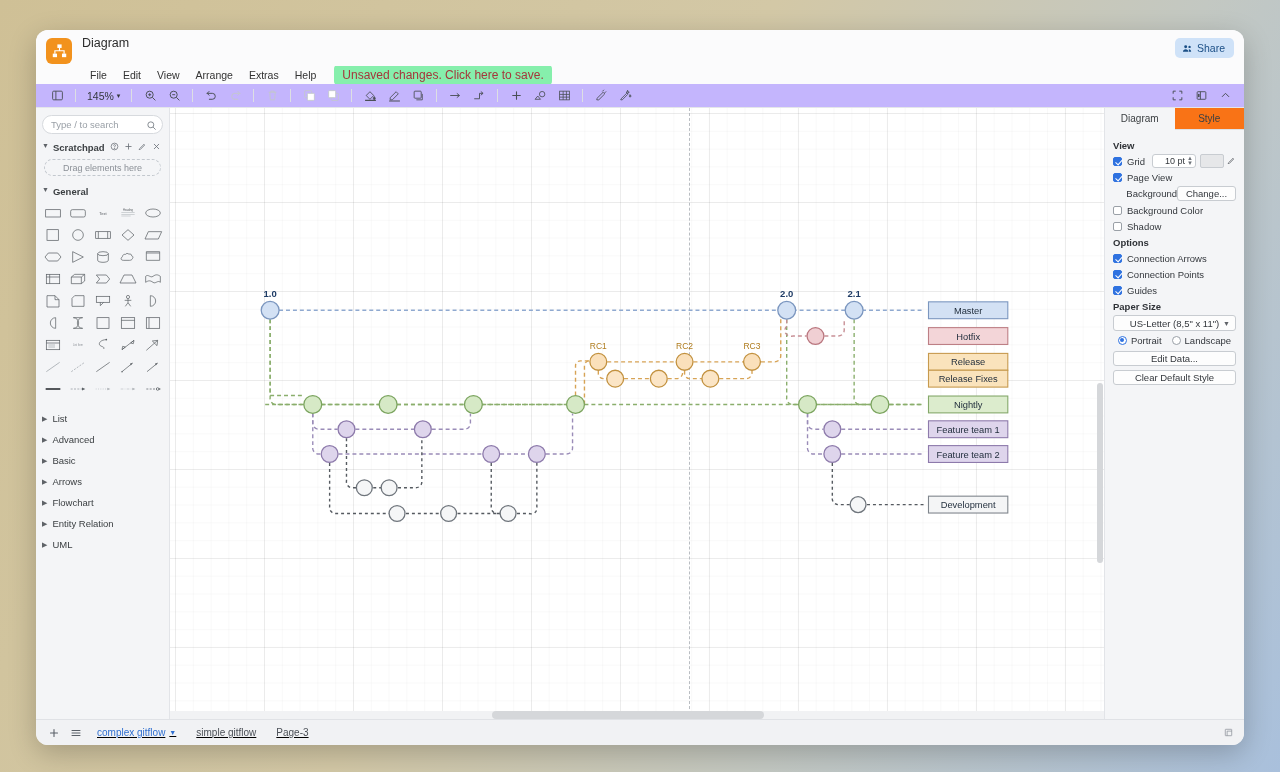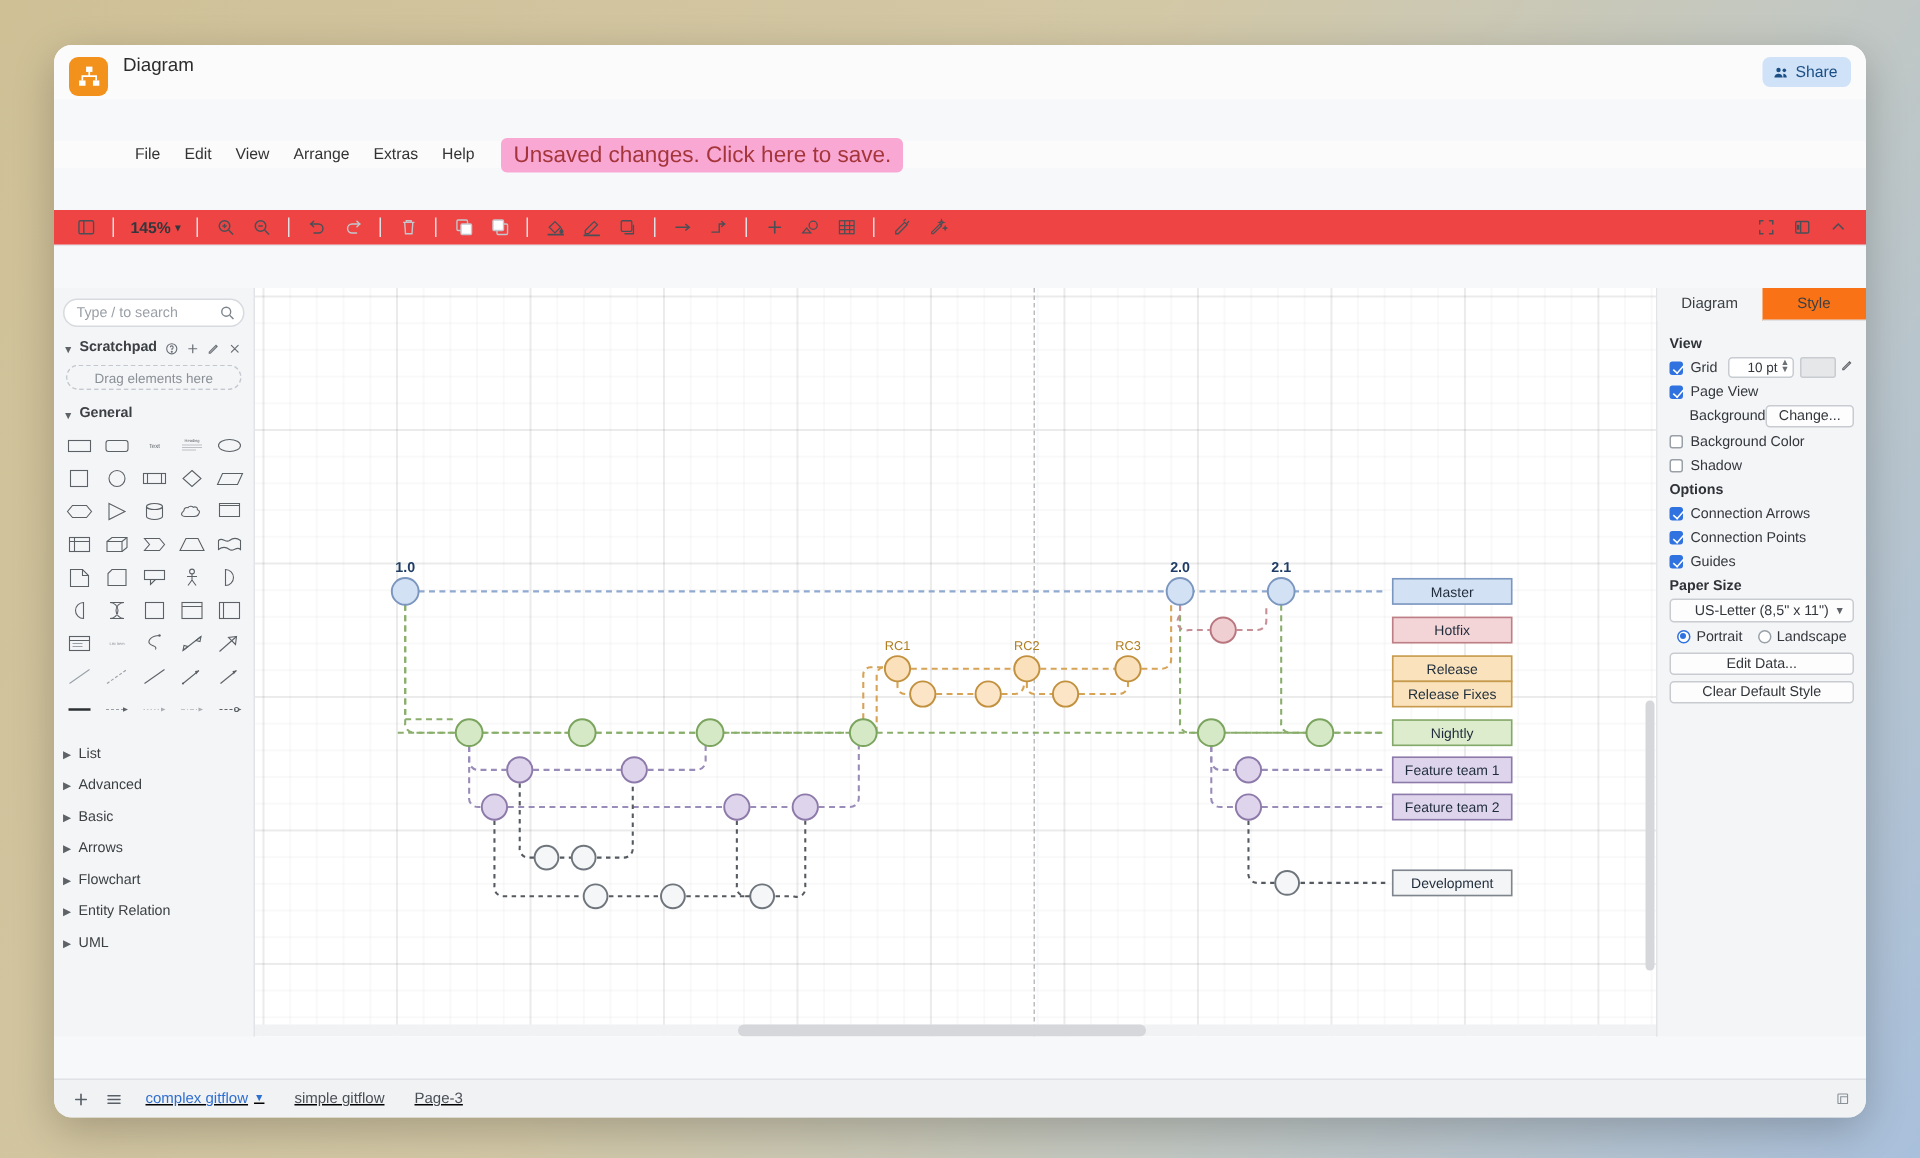--- a/index.html
+++ b/index.html
@@ -16,46 +16,46 @@
     background: linear-gradient(120deg,#cfc096 0%,#d3c8a6 45%,#c3c8c2 70%,#a9c0dc 100%); }
 
   
   #app {
     position: absolute; left: 36px; top: 30px;
     width: 1208px; height: 715px;
     background: #f7f8fa;
     border-radius: 12px;
     box-shadow: 0 8px 28px rgba(0,0,0,.22);
     overflow: hidden;
-    display: flex; flex-direction: column; gap: 28px;
+    display: flex; flex-direction: column;
   }
 
   
   .titlebar { height: 36px; background:#fbfbfc; display:flex; align-items:flex-start;
               padding: 6px 10px 0 10px; position: relative; }
   .applogo { width:26px; height:26px; border-radius:6px; background:#f2921d;
              display:flex; align-items:center; justify-content:center; flex:0 0 auto; margin-top:2px;}
   .applogo svg { width:17px; height:17px; }
   .title-wrap { margin-left:10px; }
   .doc-title { font-size: 12.5px; color:#2c2c2c; line-height:14px; }
   .share-btn { position:absolute; right:10px; top:8px; background:#cfe2f8; color:#1b4f86;
       font-size:10.5px; border-radius:5px; padding:4px 9px 4px 7px; display:flex; align-items:center; gap:4px;
       cursor:pointer; }
   .share-btn svg { width:11px; height:11px; }
 
   
   .menubar { display:flex; align-items:center; gap:0; padding:0 16px 0 46px; height:18px;
              background:#fbfbfc; }
   .menuitem { font-size:10.5px; color:#333; padding:1px 8px; cursor:pointer; border-radius:3px; }
-  .unsaved { margin-left:10px; background:#f9a8d4; color:#a4363b; font-size:15px;
+  .unsaved { margin-left:10px; background:#86efac; color:#a4363b; font-size:12px;
              padding:3px 8px; border-radius:4px; cursor:pointer; }
 
   
-  .toolbar { height:24px; background:#ef4444; border-bottom:1px solid #e4e6ea;
-             display:flex; align-items:center; padding:0 10px; gap:2px; position:relative;font-weight:bold; }
+  .toolbar { height:24px; background:#c4b5fd; border-bottom:1px solid #e4e6ea;
+             display:flex; align-items:center; padding:0 10px; gap:2px; position:relative; }
   .tb { width:22px; height:20px; display:flex; align-items:center; justify-content:center;
         color:#4a4f56; cursor:pointer; border-radius:3px; }
   .tb.dim { color:#c3c7cd; }
   .tb svg { width:13px; height:13px; }
   .tbsep { width:1px; height:13px; background:#dddfe3; margin:0 5px; }
   .zoomlabel { font-size:10.5px; color:#33373c; padding:2px 4px; cursor:pointer;
                display:flex; align-items:center; gap:3px;}
   .toolbar-right { position:absolute; right:8px; display:flex; align-items:center; gap:2px;}
 
   
@@ -66,21 +66,21 @@
                display:flex; flex-direction:column; overflow:hidden; }
   .searchwrap { padding:6px 6px 4px 6px; }
   .searchbox { position:relative; }
   .searchbox input { width:100%; height:19px; border:1px solid #d7dade; border-radius:10px;
         background:#fff; font-size:9.5px; padding:0 20px 0 8px; color:#333; outline:none;
         font-family:"Liberation Sans",sans-serif; }
   .searchbox input::placeholder { color:#9aa0a7; }
   .searchbox .sicon { position:absolute; right:6px; top:3px; color:#7d838a; }
   .searchbox .sicon svg { width:11px; height:11px; }
 
-  .sectionhdr { display:flex; align-items:flex-end; font-size:9.5px; color:#3c4043;
+  .sectionhdr { display:flex; align-items:flex-start; font-size:9.5px; color:#3c4043;
                 padding:4px 8px 3px 6px; font-weight:bold; }
   .sectionhdr .caret { font-size:7px; margin-right:4px; color:#5f6368; }
   .sectionhdr .spacer { flex:1; }
   .sectionhdr .mini { margin-left:5px; color:#6b7077; cursor:pointer; }
   .sectionhdr .mini svg { width:9px; height:9px; display:block;}
 
   .scratchdrop { margin:3px 8px 6px 8px; height:17px; border:1px dashed #c3c8ce;
        border-radius:9px; display:flex; align-items:center; justify-content:center;
        font-size:9px; color:#8b9097; }
 

